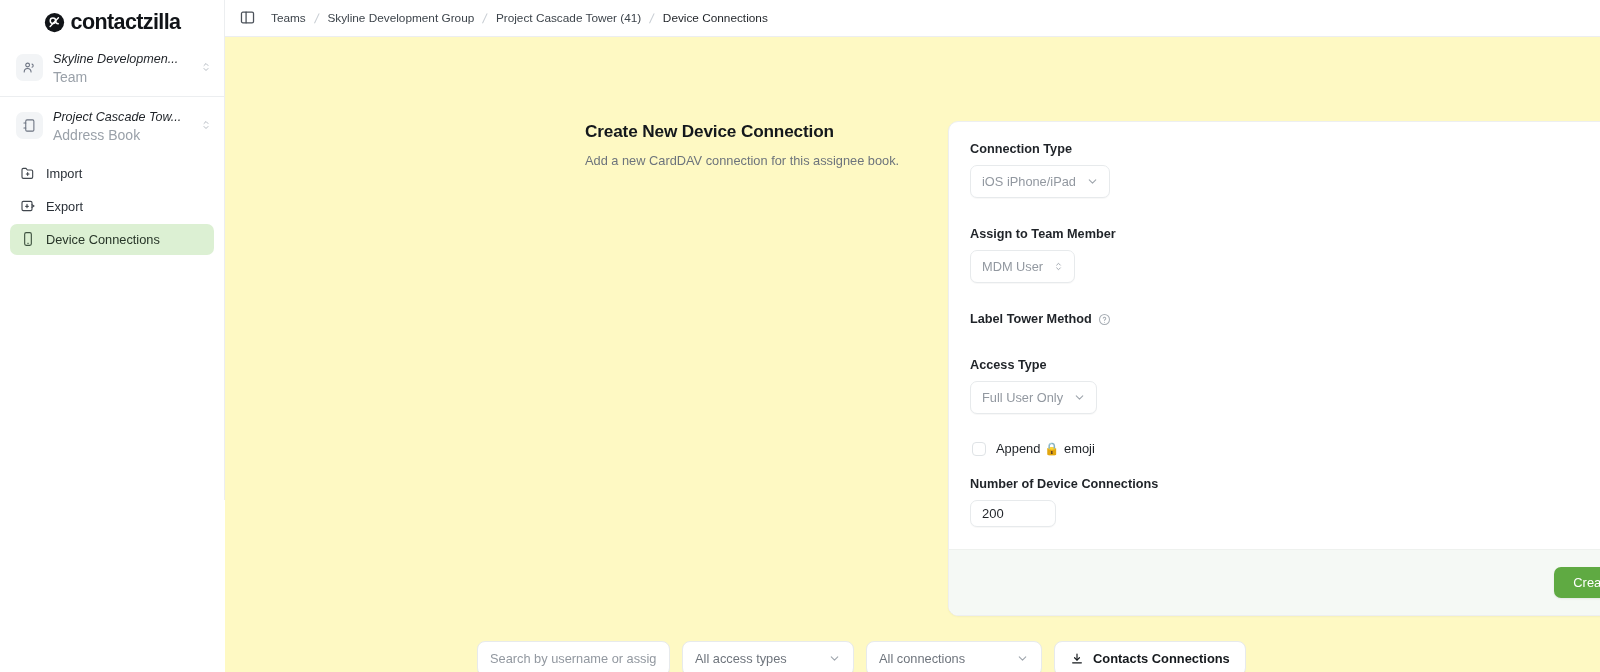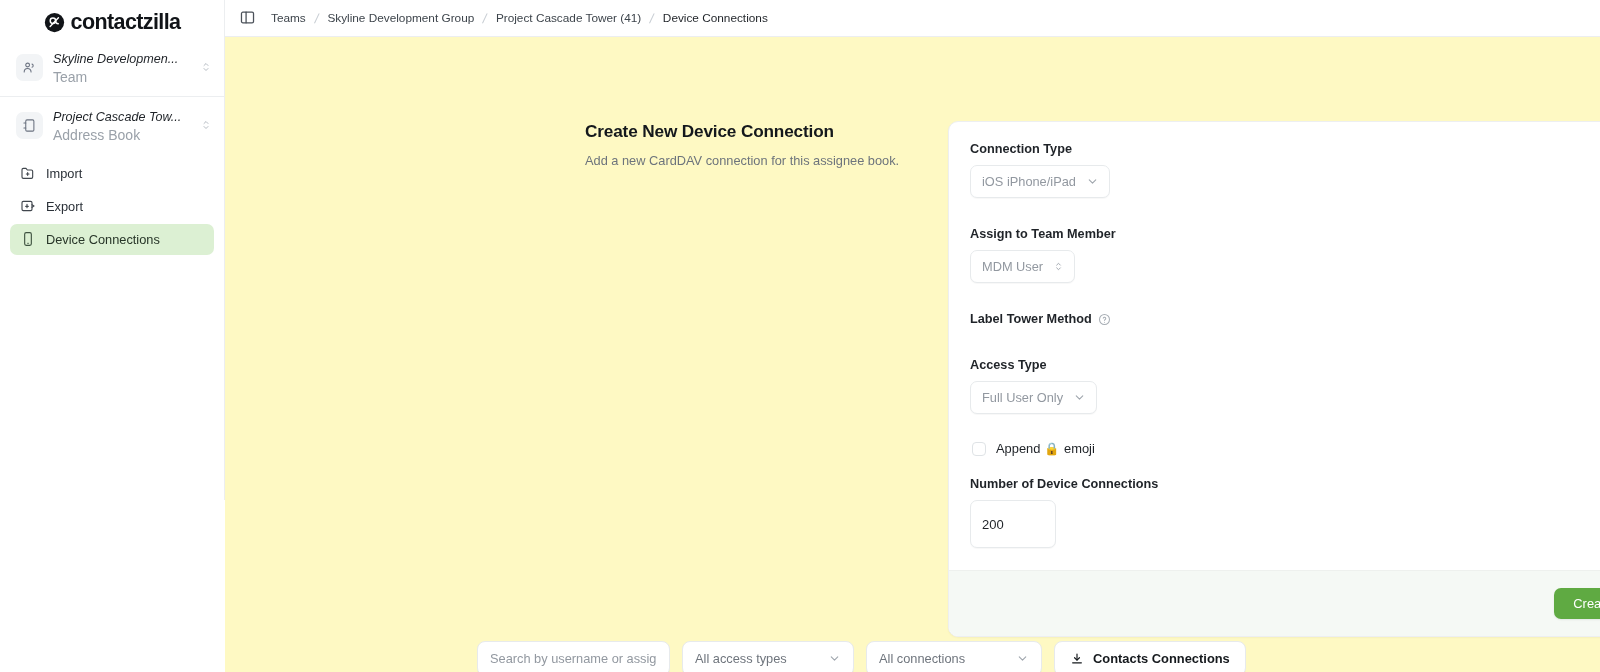--- a/index.html
+++ b/index.html
@@ -114,21 +114,21 @@
 
   .checkrow { display: flex; align-items: center; gap: 10px; margin: 0 0 0 2px; }
   .checkbox {
     width: 14px; height: 14px; flex: 0 0 14px; border: 1px solid #dfe3e6;
     border-radius: 4px; background: #fff; cursor: pointer;
   }
   .checklabel { font-size: 12.9px; color: #1f2328; display: flex; align-items: flex-start; gap: 4px; }
   .lock-emoji { font-size: 12.5px; }
 
   .numfield {
-    width: 86px; height: 48px; border: 1px solid #e7eaec; border-radius: 7px;
+    width: 86px; height: 27px; border: 1px solid #e7eaec; border-radius: 7px;
     background: #fff; font-size: 13px; color: #1f2328;
     padding: 0 11px; font-family: "Liberation Sans", sans-serif;
     box-shadow: 0 1px 1px rgba(16,24,40,0.03);
   }
 
   .card-foot {
     background: #f5f9f5; border-top: 1px solid #eef1ee;
     height: 66px; display: flex; align-items: center; justify-content: flex-end;
     padding-right: 22px;
   }

